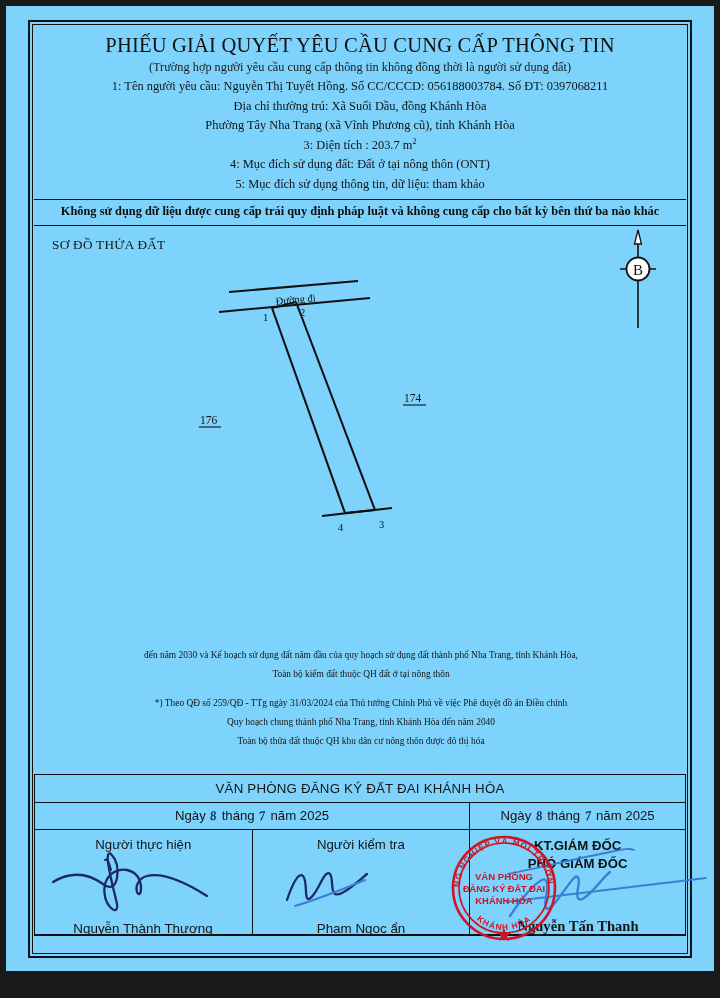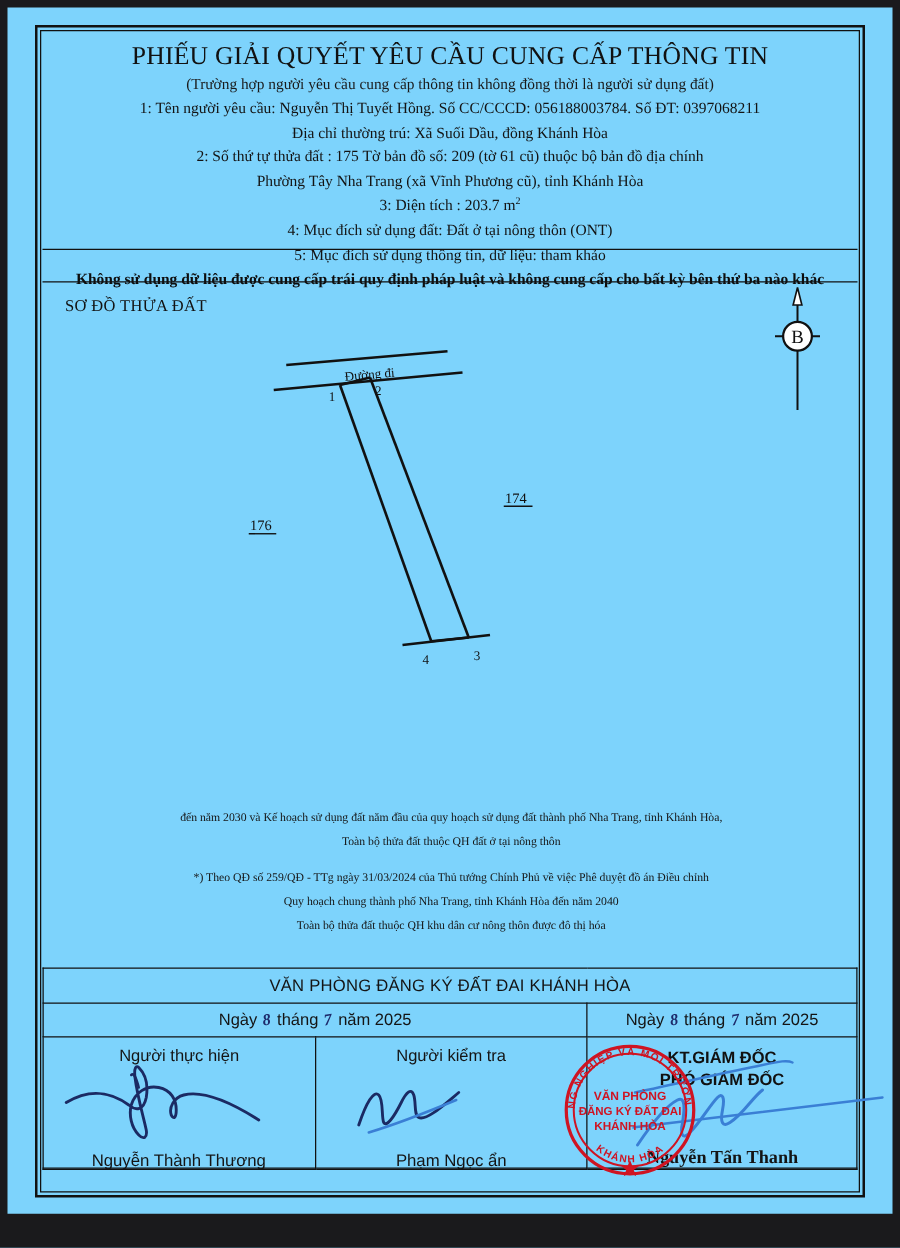--- a/index.html
+++ b/index.html
@@ -201,29 +201,28 @@
 <div id="page">
 
   <div class="frame-outer"></div>
   <div class="frame-inner"></div>
 
   <div class="header-block">
     <div class="doc-title">PHIẾU GIẢI QUYẾT YÊU CẦU CUNG CẤP THÔNG TIN</div>
     <div class="doc-subtitle">(Trường hợp người yêu cầu cung cấp thông tin không đồng thời là người sử dụng đất)</div>
     <div class="hline">1: Tên người yêu cầu: Nguyễn Thị Tuyết Hồng. Số CC/CCCD: 056188003784. Số ĐT: 0397068211</div>
     <div class="hline">Địa chỉ thường trú: Xã Suối Dầu, đồng Khánh Hòa</div>
-    <div class="hline">2: Số thứ tự thửa đất : 175    Tờ bản đồ số:  209 (tờ 61 cũ)     thuộc bộ bản đồ địa chính</div>
     <div class="hline">Phường Tây Nha Trang (xã Vĩnh Phương cũ), tỉnh Khánh Hòa</div>
     <div class="hline"><span>3: Diện tích : 203.7  m</span><span class="sup">2</span></div>
     <div class="hline">4: Mục đích sử dụng đất:  Đất ở tại nông thôn (ONT)</div>
     <div class="hline">5: Mục đích sử dụng thông tin, dữ liệu: tham khảo</div>
   </div>
 
   <div class="header-rule" style="top:193px;"></div>
-  <div class="notice" style="top:210px;">Không sử dụng dữ liệu được cung cấp trái quy định pháp luật và không cung cấp cho bất kỳ bên thứ ba nào khác</div>
+  <div class="notice" style="top:198px;">Không sử dụng dữ liệu được cung cấp trái quy định pháp luật và không cung cấp cho bất kỳ bên thứ ba nào khác</div>
   <div class="header-rule" style="top:219px;"></div>
 
   <div class="diagram-label">SƠ ĐỒ THỬA ĐẤT</div>
 
   <svg class="diagram-svg" width="652" height="420" viewBox="0 0 652 420">
 
     <g>
       <line x1="604" y1="8" x2="604" y2="100" stroke="#111" stroke-width="1.6"></line>
       <polygon points="604,2 600.5,16 607.5,16" fill="#fff" stroke="#111" stroke-width="1.3"></polygon>
       <line x1="586" y1="41" x2="622" y2="41" stroke="#111" stroke-width="1.6"></line>
@@ -256,21 +255,21 @@
       <line x1="165" y1="199" x2="187" y2="199" stroke="#111" stroke-width="1.1"></line>
     </g>
     <g>
       <text x="370" y="174" font-family="Liberation Serif, serif" font-size="11.5" fill="#111">174</text>
       <line x1="369" y1="177" x2="392" y2="177" stroke="#111" stroke-width="1.1"></line>
     </g>
   </svg>
 
   <div class="footnotes">
     <div class="fn">đến năm 2030 và Kế hoạch sử dụng đất năm đầu của quy hoạch sử dụng đất thành phố Nha Trang, tỉnh Khánh Hòa,</div>
-    <div class="fn">Toàn bộ thửa đất thuộc QH đất ở tại nông thôn</div>
+    <div class="fn">Toàn bộ kiểm đất thuộc QH đất ở tại nông thôn</div>
     <div class="fn-gap"></div>
     <div class="fn">*) Theo QĐ số 259/QĐ - TTg ngày 31/03/2024 của Thủ tướng Chính Phủ về việc Phê duyệt đồ án Điều chỉnh</div>
     <div class="fn">Quy hoạch chung thành phố Nha Trang, tỉnh Khánh Hòa đến năm 2040</div>
     <div class="fn">Toàn bộ thửa đất thuộc QH khu dân cư nông thôn được đô thị hóa</div>
   </div>
 
   <table class="sig-table">
     <tbody>
         <tr>
       <td class="office-row" colspan="3">VĂN PHÒNG ĐĂNG KÝ ĐẤT ĐAI KHÁNH HÒA</td>

